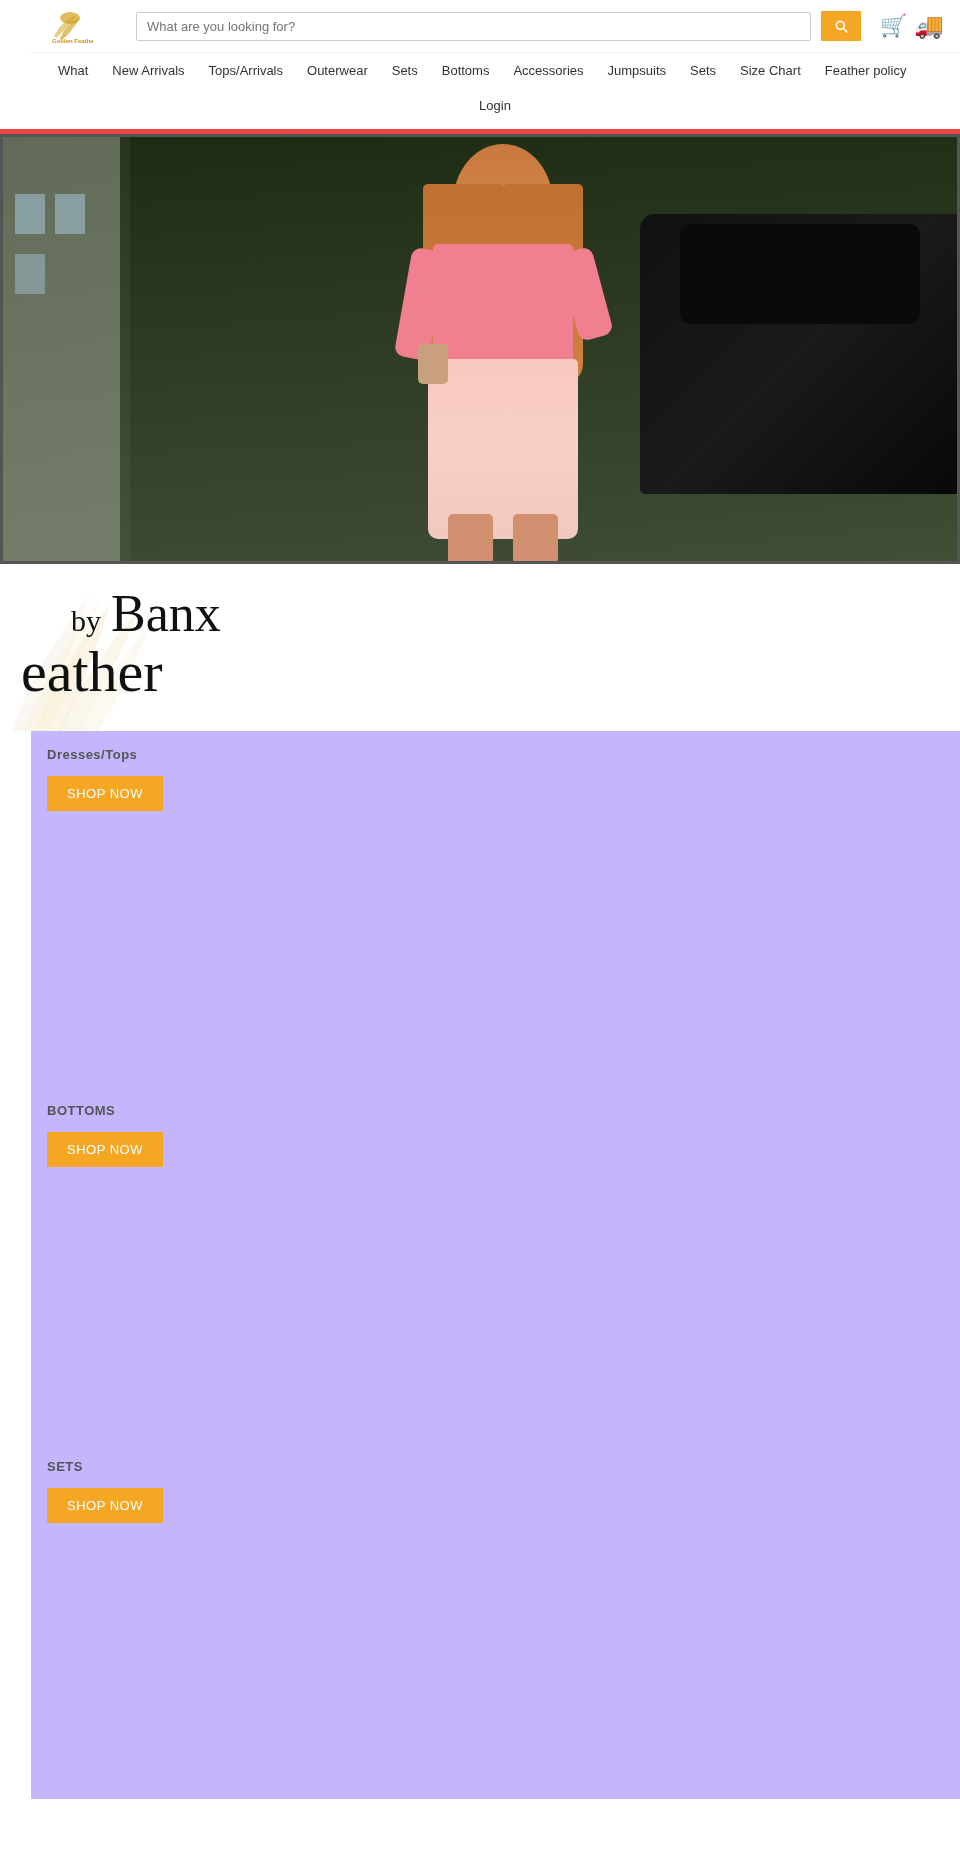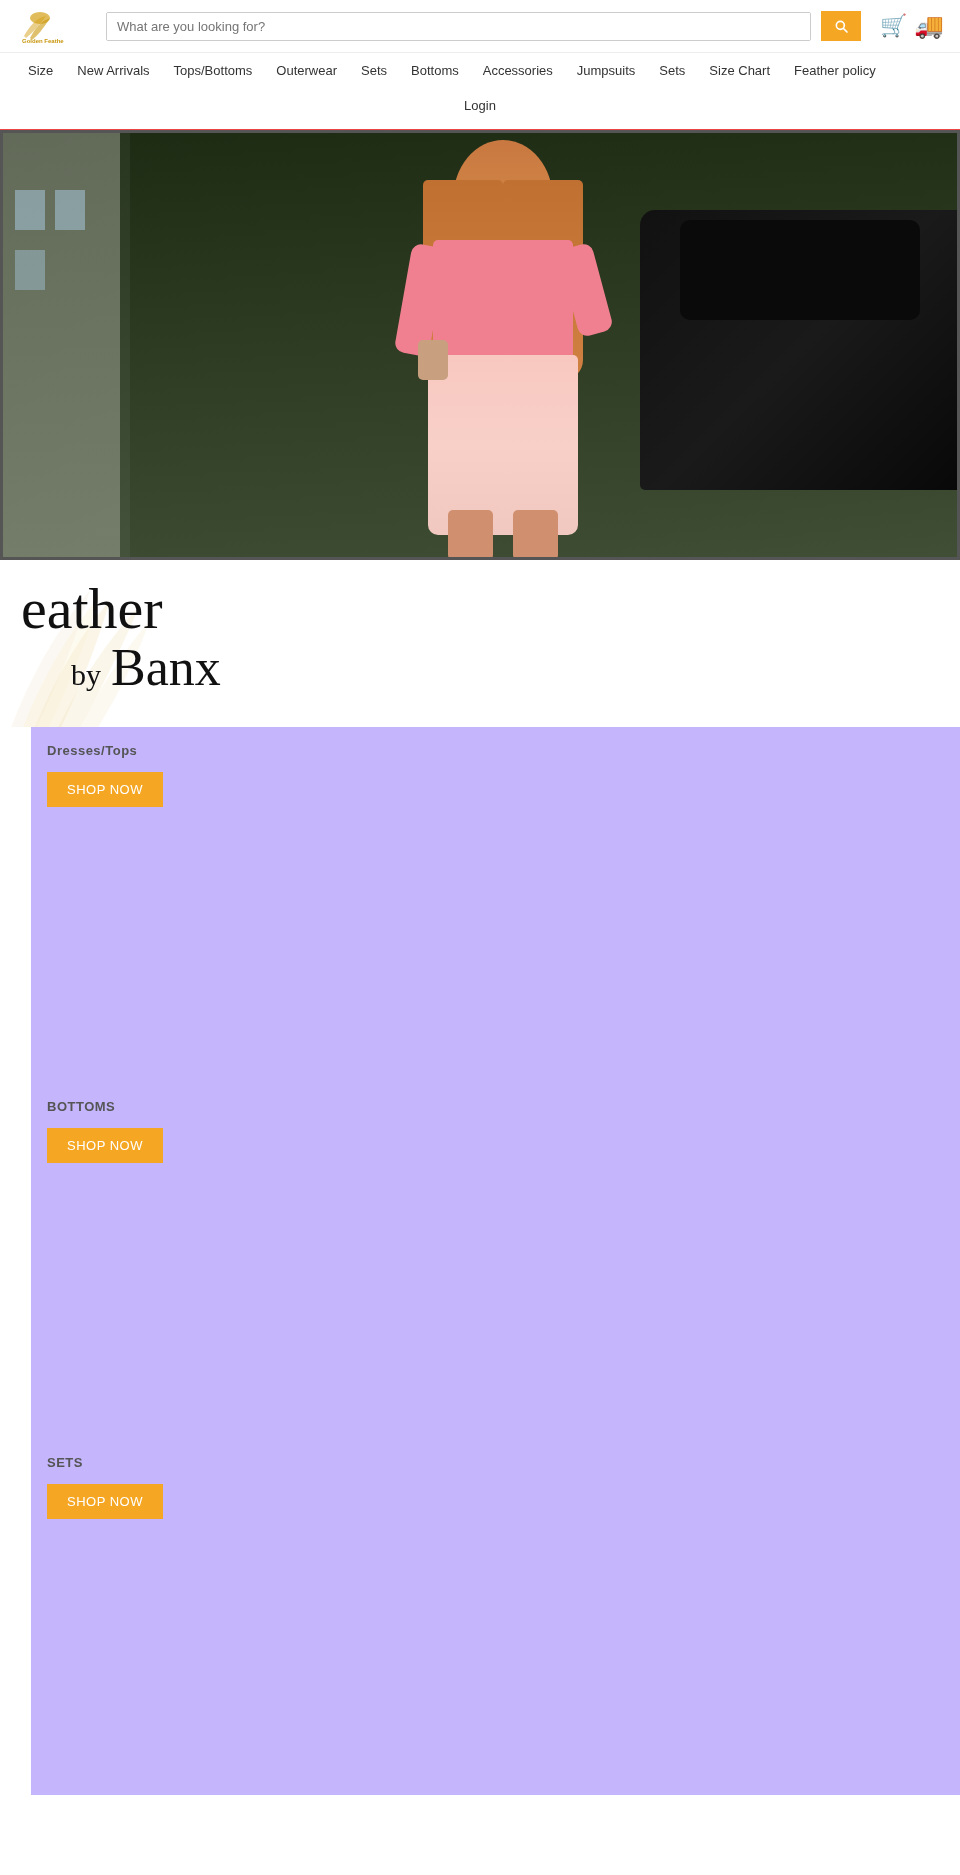--- a/index.html
+++ b/index.html
@@ -1,19 +1,19 @@
 <!DOCTYPE html>
 <html><head>
   <meta charset="utf-8">
   <style>
     * { margin: 0; padding: 0; box-sizing: border-box; }
     body { font-family: Arial, sans-serif; background: #fff; width: 960px; }
 
     
-    .header { background: #fff; border-bottom: 1px solid #ef4444; }
+    .header { background: #fff; border-bottom: 5px solid #ef4444; padding-left: 30px; }
     .header-top { display: flex; align-items: center; padding: 8px 16px; gap: 10px; }
     .logo-area { display: flex; align-items: center; min-width: 80px; }
     .search-bar-wrap { flex: 1; display: flex; align-items: center; border: 1px solid #ccc; border-radius: 2px; overflow: hidden; }
     .search-input { flex: 1; border: none; outline: none; padding: 6px 10px; font-size: 13px; color: #999; }
     .search-btn { background: #f5a623; border: none; padding: 7px 12px; cursor: pointer; display: flex; align-items: center; }
     .search-icon-svg { width: 16px; height: 16px; fill: #fff; }
     .cart-truck-area { display: flex; align-items: center; gap: 6px; margin-left: 10px; }
     .cart-icon { font-size: 22px; color: #333; cursor: pointer; }
     .truck-icon { font-size: 24px; color: #555; }
 
@@ -63,23 +63,23 @@
       </svg>
     </button>
 
     <div class="cart-truck-area">
       <span class="cart-icon">🛒</span>
       <span class="truck-icon">🚚</span>
     </div>
   </div>
 
   <nav class="nav">
-    <a class="nav-item">Size</a>
+    <a class="nav-item">What</a>
     <a class="nav-item">New Arrivals</a>
-    <a class="nav-item">Tops/Bottoms</a>
+    <a class="nav-item">Tops/Arrivals</a>
     <a class="nav-item">Outerwear</a>
     <a class="nav-item">Sets</a>
     <a class="nav-item">Bottoms</a>
     <a class="nav-item">Accessories</a>
     <a class="nav-item">Jumpsuits</a>
     <a class="nav-item">Sets</a>
     <a class="nav-item">Size Chart</a>
     <a class="nav-item">Feather policy</a>
   </nav>
   <div style="padding: 0 16px 6px 16px;">
@@ -132,25 +132,25 @@
     <div class="feather-svg-wrap">
       <svg width="220" height="200" viewBox="0 0 220 200">
         <path d="M30 180 Q60 100 110 40 Q90 110 50 190 Z" fill="#d4a017" opacity="0.4"></path>
         <path d="M50 185 Q85 105 140 45 Q110 115 65 195 Z" fill="#c8960c" opacity="0.35"></path>
         <path d="M20 175 Q50 95 100 35 Q80 105 40 185 Z" fill="#e8b830" opacity="0.3"></path>
         <path d="M70 190 Q100 120 150 60 Q125 130 80 195 Z" fill="#d4a017" opacity="0.25"></path>
         <path d="M10 170 Q40 90 90 30 Q70 100 30 180 Z" fill="#c0881a" opacity="0.2"></path>
       </svg>
     </div>
     <div style="padding-left: 5px; position: relative; z-index: 1;">
-      <div style="font-family:'Brush Script MT',cursive; font-size:58px; color:#111; line-height:1; display:inline-block;">eather</div>
       <div style="display:flex; align-items:baseline; gap:10px; margin-left:50px;">
         <span style="font-family:'Brush Script MT',cursive; font-size:30px; color:#111;">by</span>
         <span style="font-family:'Brush Script MT',cursive; font-size:52px; color:#111;">Banx</span>
       </div>
+      <div style="font-family:'Brush Script MT',cursive; font-size:58px; color:#111; line-height:1; display:inline-block;">eather</div>
     </div>
   </div>
 </div>
 
 <div class="section-card">
   <div class="section-label">Dresses/Tops</div>
   <button class="shop-now-btn">SHOP NOW</button>
   <div class="section-spacer"></div>
 </div>
 

